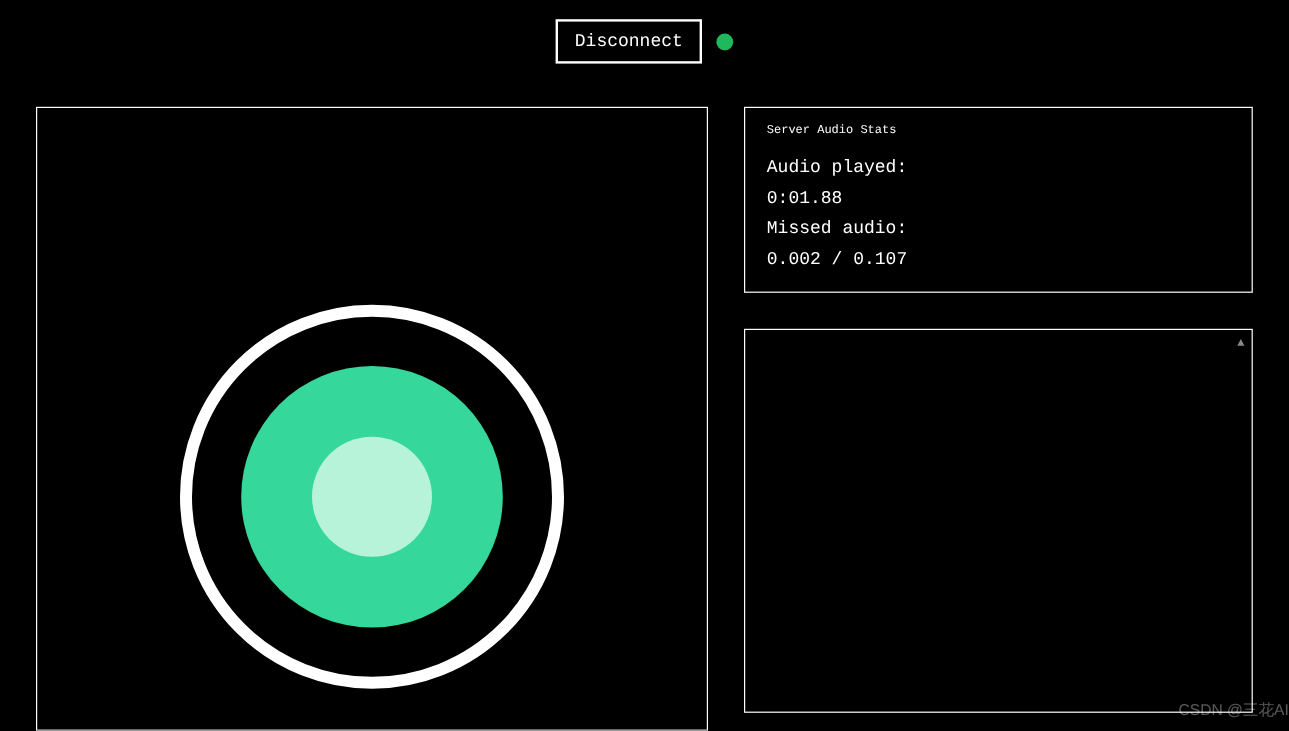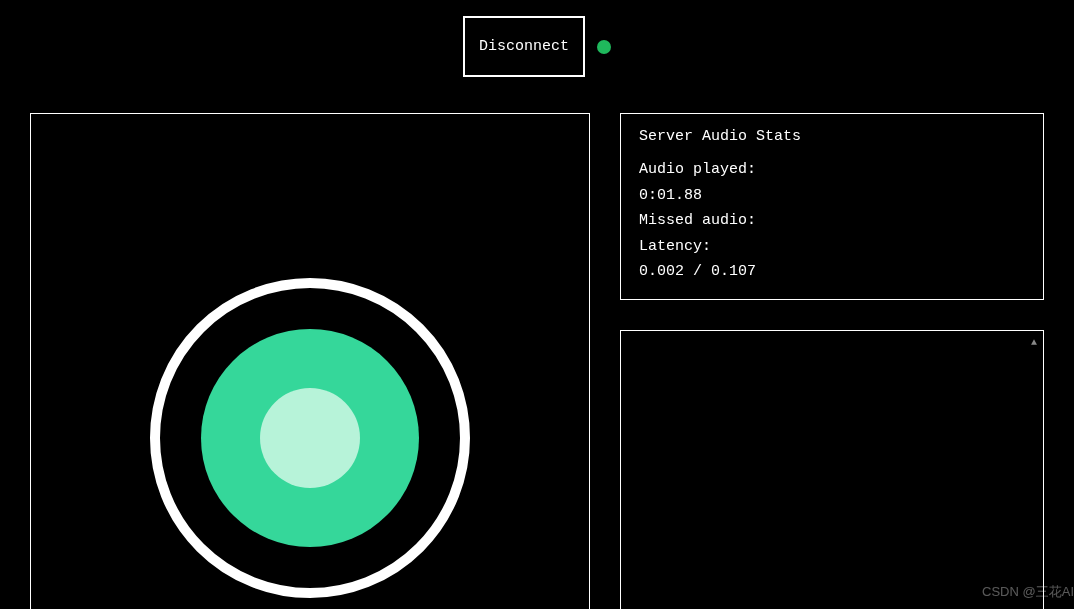--- a/index.html
+++ b/index.html
@@ -20,21 +20,21 @@
       display: flex;
       align-items: center;
       justify-content: center;
       gap: 12px;
       padding: 16px 0;
     }
     .disconnect-btn {
       background: #000;
       color: #fff;
       border: 2px solid #fff;
-      padding: 20px 14px;
+      padding: 8px 14px;
       font-family: 'Courier New', monospace;
       font-size: 15px;
       cursor: pointer;
     }
     .status-dot {
       width: 14px;
       height: 14px;
       border-radius: 50%;
       background: #1fb85c;
     }
@@ -89,21 +89,21 @@
       flex: 1;
       display: flex;
       flex-direction: column;
       gap: 30px;
     }
     .stats-panel {
       border: 1px solid #fff;
       padding: 14px 18px;
     }
     .stats-title {
-      font-size: 15px;
+      font-size: 10px;
       margin-bottom: 12px;
     }
     .stats-row {
       display: flex;
       font-size: 15px;
       line-height: 1.7;
       flex-direction: column;
     }
     .stats-label {
       width: 135px;
@@ -162,21 +162,20 @@
     <div class="stats-panel">
       <div class="stats-title">Server Audio Stats</div>
       <div class="stats-row">
         <div class="stats-label">Audio played:</div>
         <div class="stats-value">0:01.88</div>
       </div>
       <div class="stats-row">
         <div class="stats-label">Missed audio:</div>
       </div>
       <div class="stats-row">
-        <div class="stats-label">Latency:</div>
       </div>
       <div class="stats-row">
         <div class="stats-value">0.002 / 0.107</div>
       </div>
     </div>
 
     <div class="transcript-panel">
       <span class="scroll-arrow">▲</span>
     </div>
   </div>

